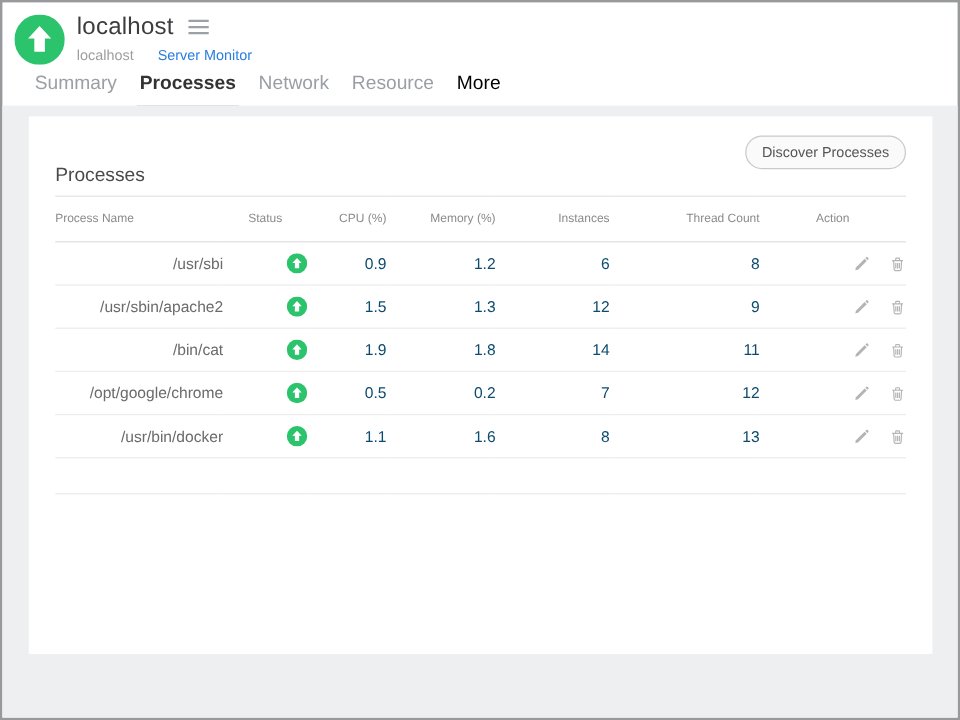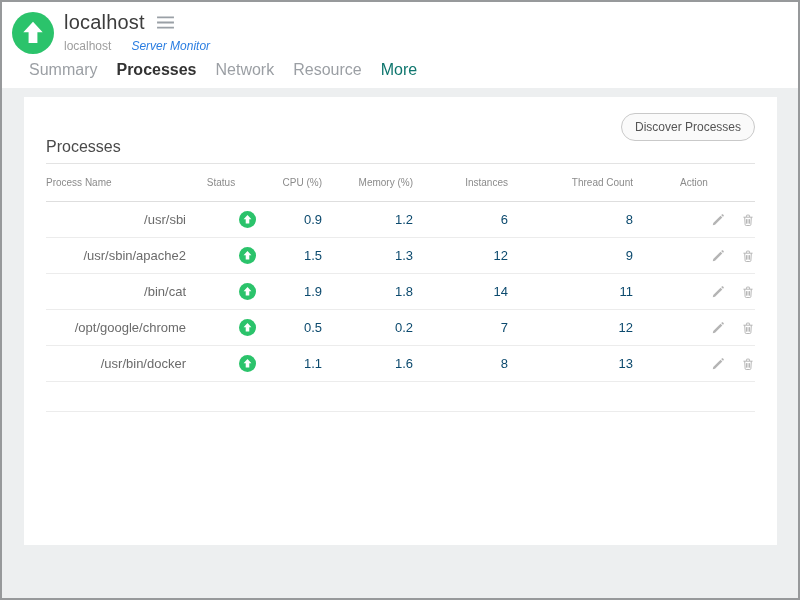--- a/index.html
+++ b/index.html
@@ -12,26 +12,26 @@
     overflow:hidden;
     color:#444;
   }
   
   .monitor-badge { position:absolute; left:10px; top:10px; width:42px; height:42px; }
   .title-row { position:absolute; left:62px; top:9px; display:flex; align-items:center; }
   .app-title { font-size:20px; color:#3c3c3c; letter-spacing:.2px; }
   .menu-btn { margin-left:11px; display:inline-flex; cursor:pointer; }
   .sub-row { position:absolute; left:62px; top:37px; font-size:12px; display:flex; }
   .sub-host { color:#9e9e9e; }
-  .monitor-link { color:#2a7de1; margin-left:20px; cursor:pointer;font-style:italic; }
+  .monitor-link { color:#2a7de1; margin-left:20px; cursor:pointer; }
   
   .tabs { position:absolute; left:25px; top:59px; display:flex; gap:15px; }
   .tab { font-size:16px; color:#9b9fa4; padding:0 2px 9px; cursor:pointer; white-space:nowrap; }
   .tab.active { color:#333; font-weight:700; border-bottom:3px solid #a5a5a5; }
-  .tab.more { color:#0f766e; }
+  .tab.more { color:#000000; }
   
   .page { position:absolute; left:0; top:86px; width:796px; height:510px; background:#edeff0; }
   .card { position:absolute; left:22px; top:9px; width:753px; height:448px; background:#fff; }
   .discover-btn {
     position:absolute; top:16px; right:22px;
     font-size:12px; color:#555; background:#fafafa;
     border:1px solid #c9c9c9; border-radius:14px;
     padding:6px 13px; cursor:pointer;
     font-family:"Liberation Sans", sans-serif;
   }

